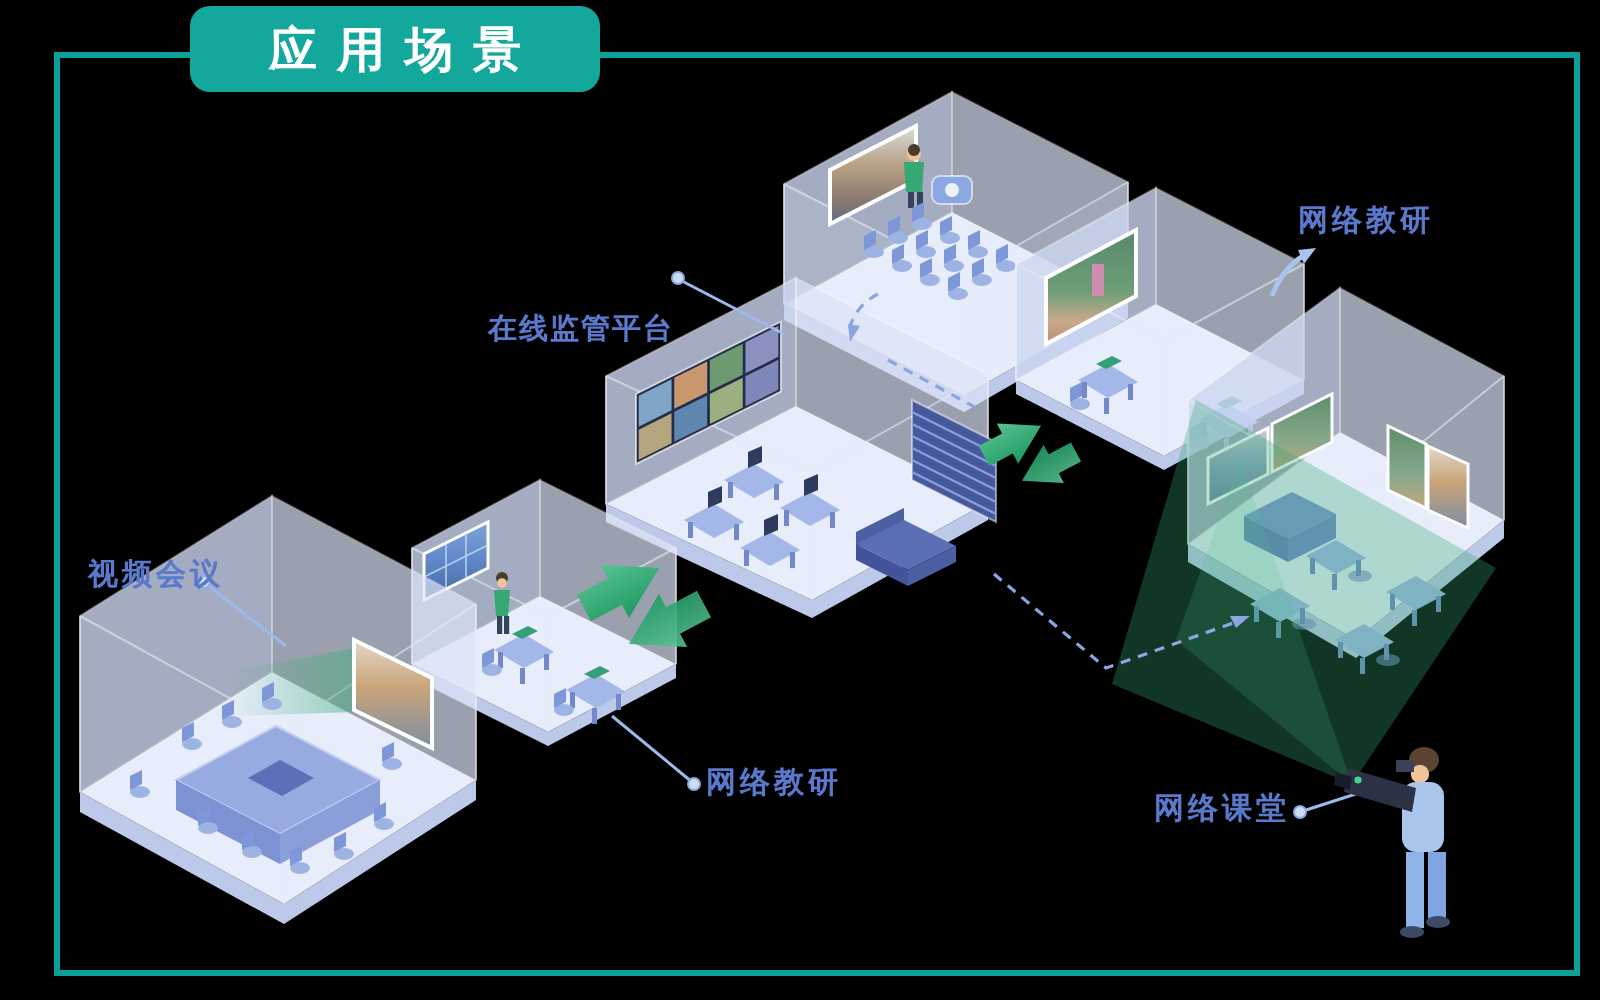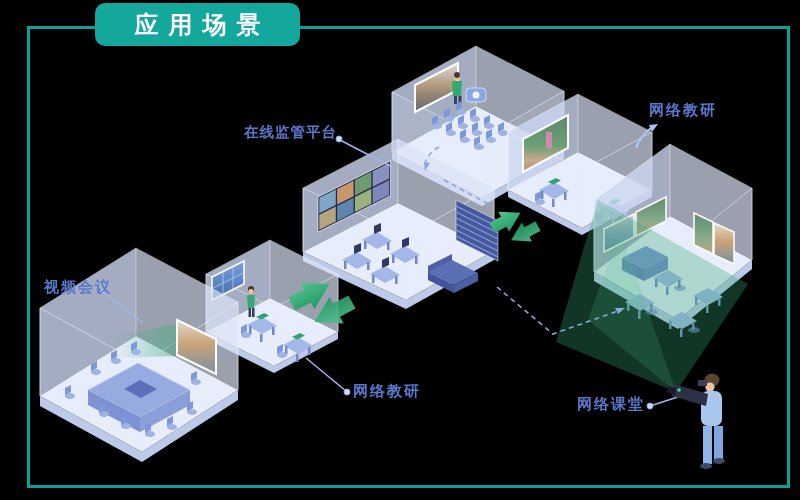--- a/index.html
+++ b/index.html
@@ -5,21 +5,21 @@
   html,body{margin:0;padding:0;background:#000;}
   #stage{position:relative;width:800px;height:500px;background:#000;overflow:hidden;
          font-family:"Liberation Sans","DejaVu Sans",sans-serif;}
   #frame{position:absolute;left:27px;top:26px;width:757px;height:456px;
          border:3px solid #0CA099;}
   #badge{position:absolute;left:95px;top:3px;width:205px;height:43px;background:#14A79C;
          border-radius:10px;display:flex;align-items:center;justify-content:center;
          color:#fff;font-size:24px;font-weight:bold;letter-spacing:10px;text-indent:10px;}
   svg{position:absolute;left:0;top:0;}
   .label{position:absolute;color:#5A78CC;font-weight:bold;font-size:15px;letter-spacing:2px;white-space:nowrap;}
-  .label.small{font-size:14.5px;letter-spacing:1px;}
+  .label.small{font-size:14.5px;letter-spacing:1px;margin-top:32px;}
 </style>
 </head>
 <body>
 
 <div id="stage">
 
   <div id="frame"></div>
 
   <svg width="800" height="500" viewBox="0 0 800 500">
     <defs>

